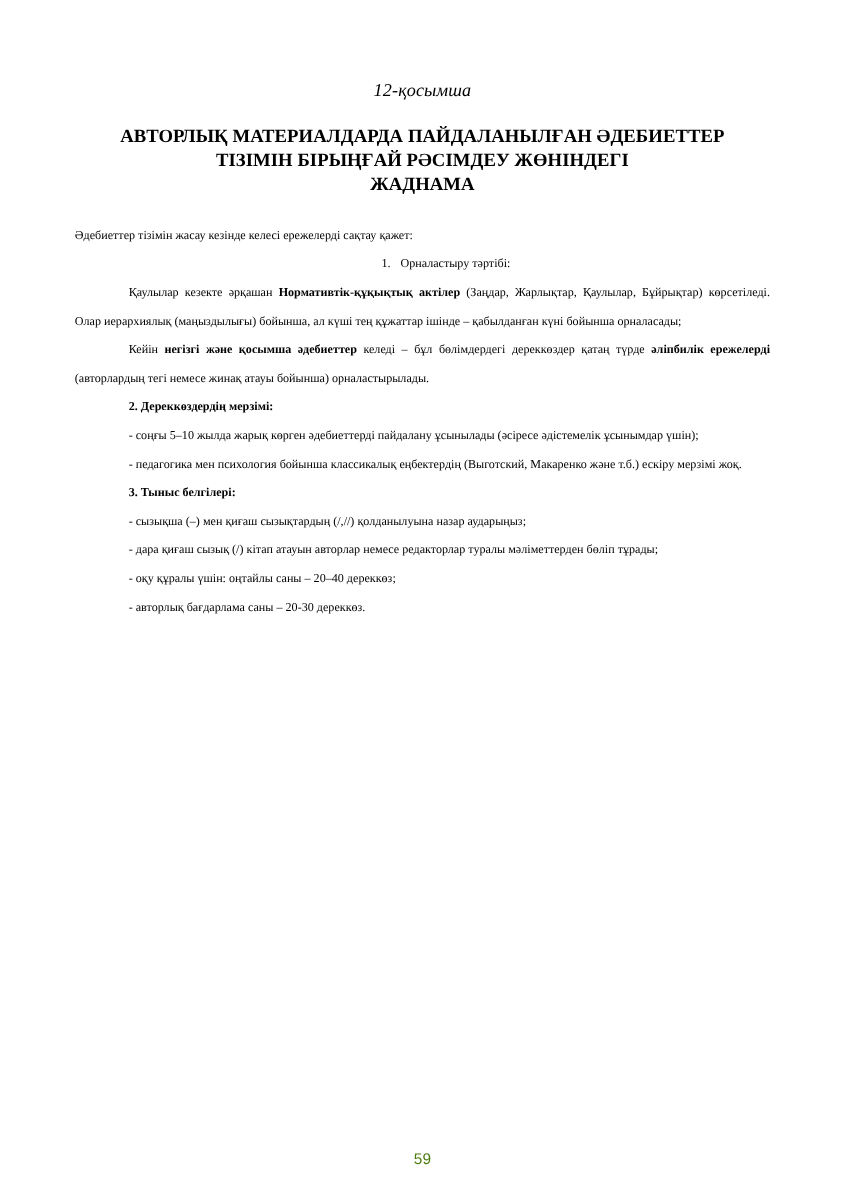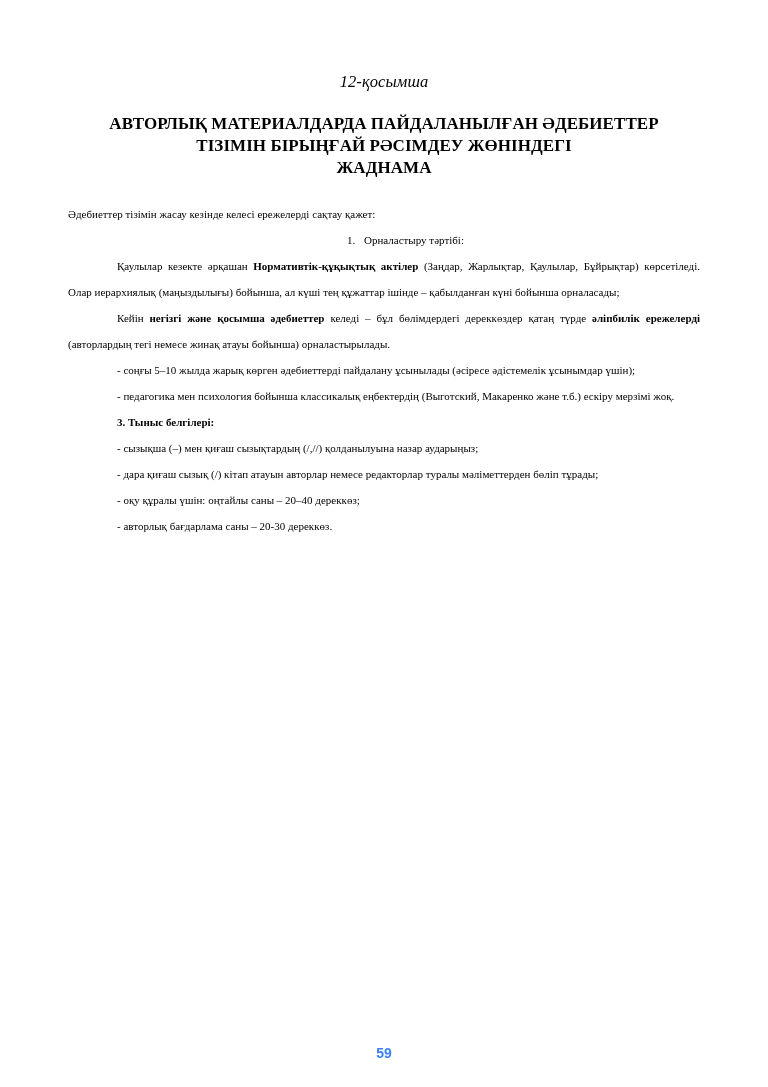--- a/index.html
+++ b/index.html
@@ -92,22 +92,21 @@
   }
   .page-number {
     position: absolute;
     left: 0;
     right: 0;
     top: 1046px;
     text-align: center;
     font-family: "Liberation Sans", "DejaVu Sans", sans-serif;
     font-size: 14px;
     line-height: 1;
-    color: #3b82f6;
-    font-weight: bold;
+    color: #4d7c0f;
   }
 </style>
 </head>
 <body>
 
 <div class="page">
 
   <div class="content">
 
     <div class="appendix-label">12-қосымша</div>
@@ -127,20 +126,21 @@
       </p>
 
       <p class="para">
         <span>Қаулылар кезекте әрқашан </span><b>Нормативтік-құқықтық актілер</b><span> (Заңдар, Жарлықтар, Қаулылар, Бұйрықтар) көрсетіледі. Олар иерархиялық (маңыздылығы) бойынша, ал күші тең құжаттар ішінде – қабылданған күні бойынша орналасады;</span>
       </p>
 
       <p class="para">
         <span>Кейін </span><b>негізгі және қосымша әдебиеттер</b><span> келеді – бұл бөлімдердегі дереккөздер қатаң түрде </span><b>әліпбилік ережелерді</b><span> (авторлардың тегі немесе жинақ атауы бойынша) орналастырылады.</span>
       </p>
 
+      <p class="section-head">2. Дереккөздердің мерзімі:</p>
       <p class="bullet">- соңғы 5–10 жылда жарық көрген әдебиеттерді пайдалану ұсынылады (әсіресе әдістемелік ұсынымдар үшін);</p>
       <p class="bullet">- педагогика мен психология бойынша классикалық еңбектердің (Выготский, Макаренко және т.б.) ескіру мерзімі жоқ.</p>
 
       <p class="section-head">3. Тыныс белгілері:</p>
       <p class="bullet">- сызықша (–) мен қиғаш сызықтардың (/,//) қолданылуына назар аударыңыз;</p>
       <p class="bullet">- дара қиғаш сызық (/) кітап атауын авторлар немесе редакторлар туралы мәліметтерден бөліп тұрады;</p>
 
       <p class="bullet-flat">- оқу құралы үшін: оңтайлы саны – 20–40 дереккөз;</p>
       <p class="bullet-flat">- авторлық бағдарлама саны – 20-30 дереккөз.</p>
 

